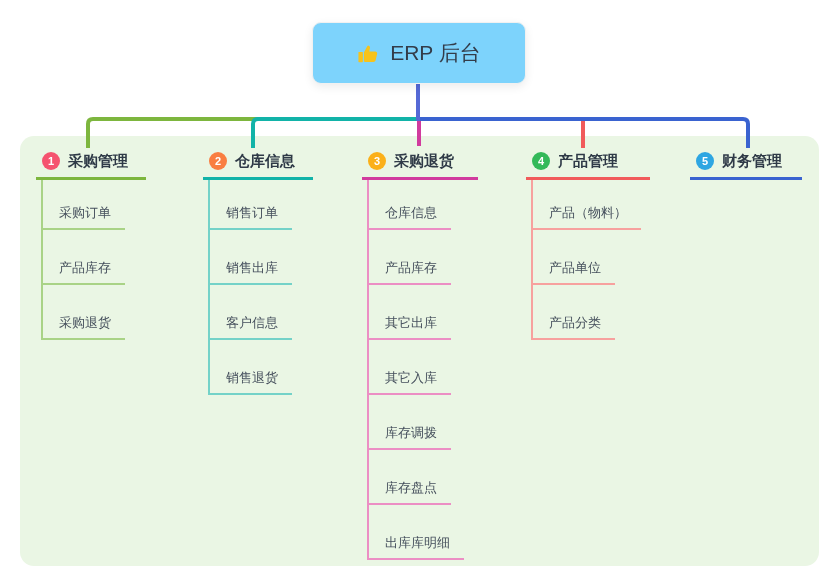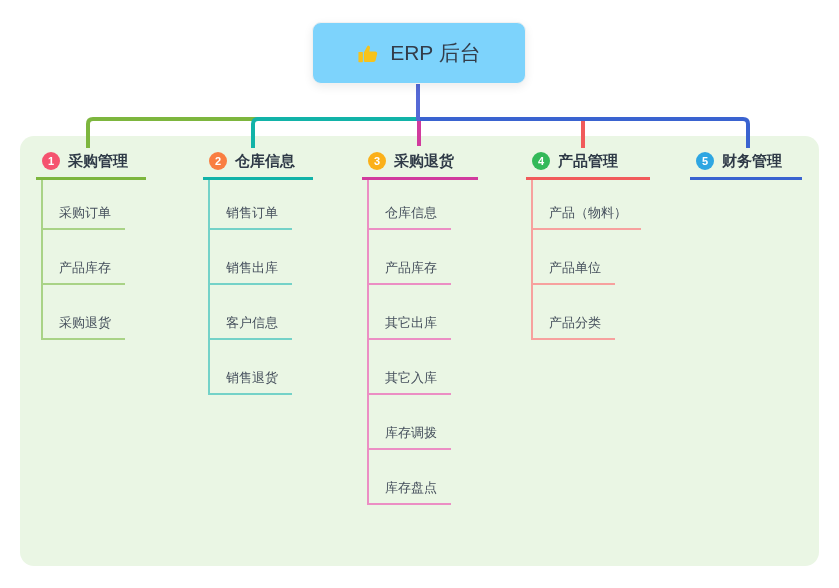--- a/index.html
+++ b/index.html
@@ -114,20 +114,21 @@
     <span class="badge">3</span>
     <span>采购退货</span>
   </div>
   <div class="children">
     <div class="child">仓库信息</div>
     <div class="child">产品库存</div>
     <div class="child">其它出库</div>
     <div class="child">其它入库</div>
     <div class="child">库存调拨</div>
     <div class="child">库存盘点</div>
+    <div class="child">出库库明细</div>
   </div>
 </div>
 
 <div class="branch b4">
   <div class="branch-title">
     <span class="badge">4</span>
     <span>产品管理</span>
   </div>
   <div class="children">
     <div class="child">产品（物料）</div>

